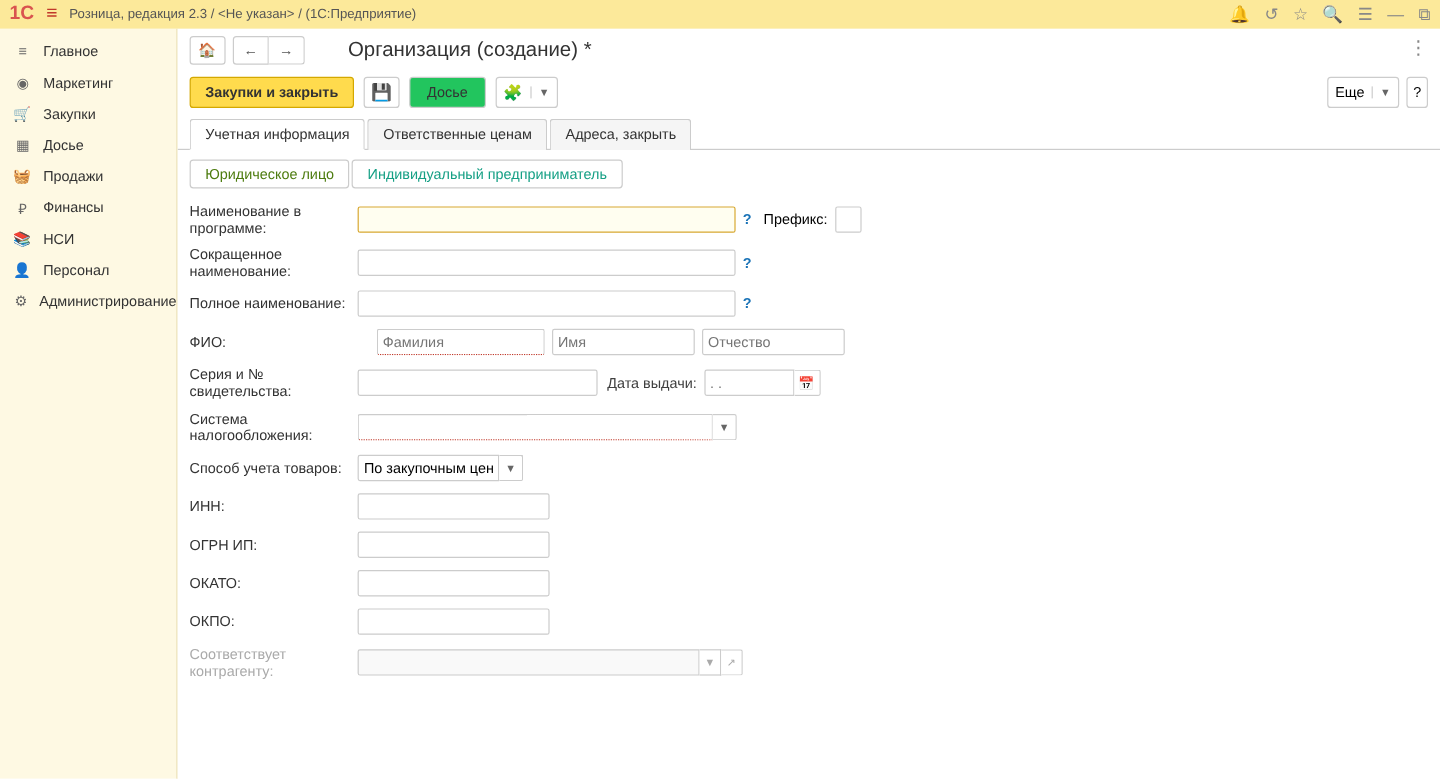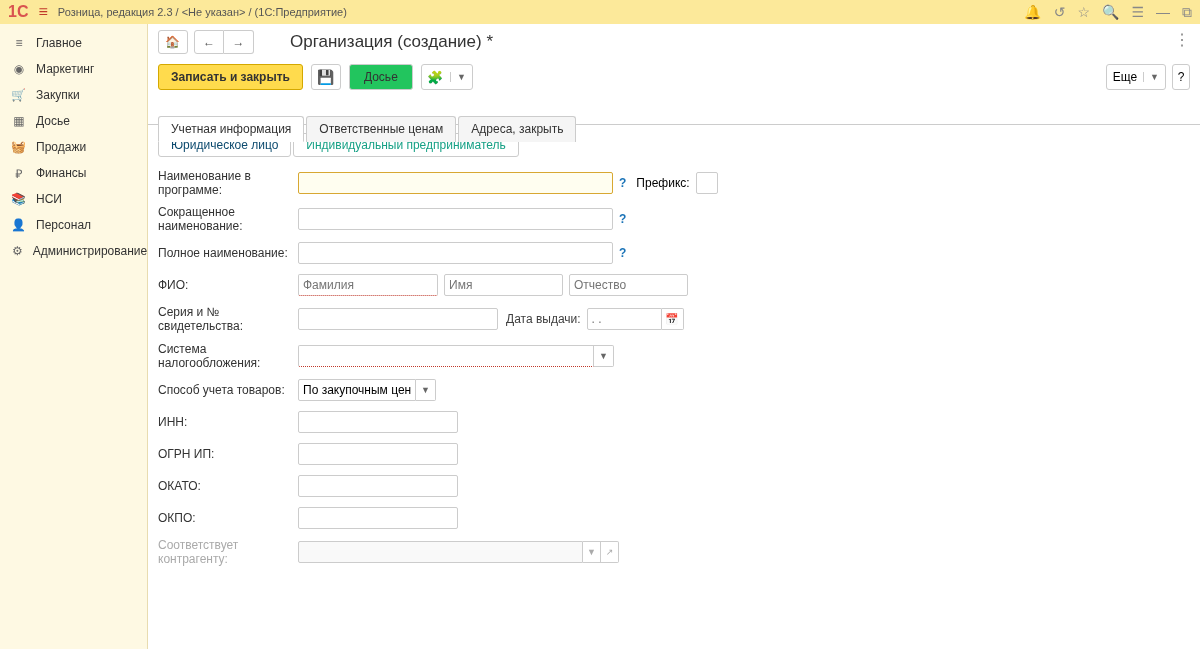--- a/index.html
+++ b/index.html
@@ -24,33 +24,33 @@
 .toolbar { display: flex; align-items: center; padding: 4px 10px 8px; gap: 8px; }
 .btn-primary { background: #ffdb4d; border: 1px solid #d4a800; border-radius: 3px; padding: 5px 12px; font-weight: bold; cursor: pointer; color: #333; font-size: 12px; }
 .btn-icon { width: 30px; height: 26px; border: 1px solid #ccc; background: #fff; border-radius: 3px; display: flex; align-items: center; justify-content: center; cursor: pointer; }
 .btn-normal { border: 1px solid #ccc; background: #22c55e; border-radius: 3px; padding: 5px 14px; cursor: pointer; color: #333; font-size: 12px; }
 .btn-dropdown { border: 1px solid #ccc; background: #fff; border-radius: 3px; display: flex; align-items: center; cursor: pointer; height: 26px; }
 .btn-dropdown .pic { padding: 0 6px; }
 .btn-dropdown .caret { border-left: 1px solid #ccc; padding: 0 6px; font-size: 9px; color: #666; }
 .toolbar-right { margin-left: auto; display: flex; gap: 6px; }
 .more-menu { position: absolute; top: 6px; right: 10px; color: #888; cursor: pointer; font-size: 16px; }
 .tabs2 { display: flex; border-bottom: 1px solid #ccc; padding-left: 10px; }
-.tab { padding: 5px 12px; border: 1px solid #ccc; border-bottom: none; background: #f5f5f5; border-radius: 3px 3px 0 0; margin-right: 2px; cursor: pointer; color: #333; position: relative; top: 18px; font-size: 12px; }
+.tab { padding: 5px 12px; border: 1px solid #ccc; border-bottom: none; background: #f5f5f5; border-radius: 3px 3px 0 0; margin-right: 2px; cursor: pointer; color: #333; position: relative; top: 1px; font-size: 12px; }
 .tab.active { background: #fff; border-bottom: 1px solid #fff; }
 .subtabs { display: flex; padding: 8px 10px 0; }
-.subtab { padding: 4px 12px; border: 1px solid #ccc; background: #fff; border-radius: 3px; margin-right: 2px; cursor: pointer; color: #0c4a6e; font-size: 12px; }
+.subtab { padding: 4px 12px; border: 1px solid #ccc; background: #fff; border-radius: 3px; margin-right: 2px; cursor: pointer; color: #4d7c0f; font-size: 12px; }
 .subtab.active { color: #16a085; }
 .form { padding: 12px 10px; }
 .row { display: flex; align-items: center; margin-bottom: 8px; min-height: 24px; }
 .label { width: 140px; color: #333; font-size: 12px; }
 .label.disabled { color: #aaa; }
 .input { height: 22px; border: 1px solid #ccc; border-radius: 2px; padding: 0 4px; font-size: 12px; }
 .input.required { border-bottom: 1px dotted #c0392b; }
 .input.w-long { width: 315px; }
-.input.w-med { width: 140px; }
+.input.w-med { width: 140px; margin-left: 16px; }
 .input.w-name { width: 119px; }
 .input.w-200 { width: 200px; }
 .input.prefix { width: 22px; }
 .help { color: #1a73b7; margin-left: 6px; cursor: pointer; font-weight: bold; }
 .select-wrap { display: flex; }
 .select-wrap .input { border-radius: 2px 0 0 2px; }
 .select-btn { width: 20px; height: 22px; border: 1px solid #ccc; border-left: none; background: #fff; border-radius: 0 2px 2px 0; font-size: 9px; color: #666; display: flex; align-items: center; justify-content: center; cursor: pointer; }
 .link { color: #1a6fa3; text-decoration: underline; cursor: pointer; font-size: 12px; }
 .date-wrap { display: flex; margin-left: 8px; align-items: center; }
 .date-wrap .label2 { margin-right: 6px; color: #404040; font-size: 12px; }
@@ -127,21 +127,21 @@
     <div class="content-header">
       <div class="nav-btn">🏠</div>
       <div class="nav-group">
         <div class="nav-btn">←</div>
         <div class="nav-btn">→</div>
       </div>
       <div class="page-title">Организация (создание) *</div>
     </div>
 
     <div class="toolbar">
-      <button class="btn-primary">Записать и закрыть</button>
+      <button class="btn-primary">Закупки и закрыть</button>
       <div class="btn-icon">
           <span class="floppy">💾</span>
         </div>
       <button class="btn-normal">Досье</button>
       <div class="btn-dropdown">
         <span class="pic dossier-icon">🧩</span>
         <span class="caret">▼</span>
       </div>
       <div class="toolbar-right">
         <div class="btn-dropdown">

